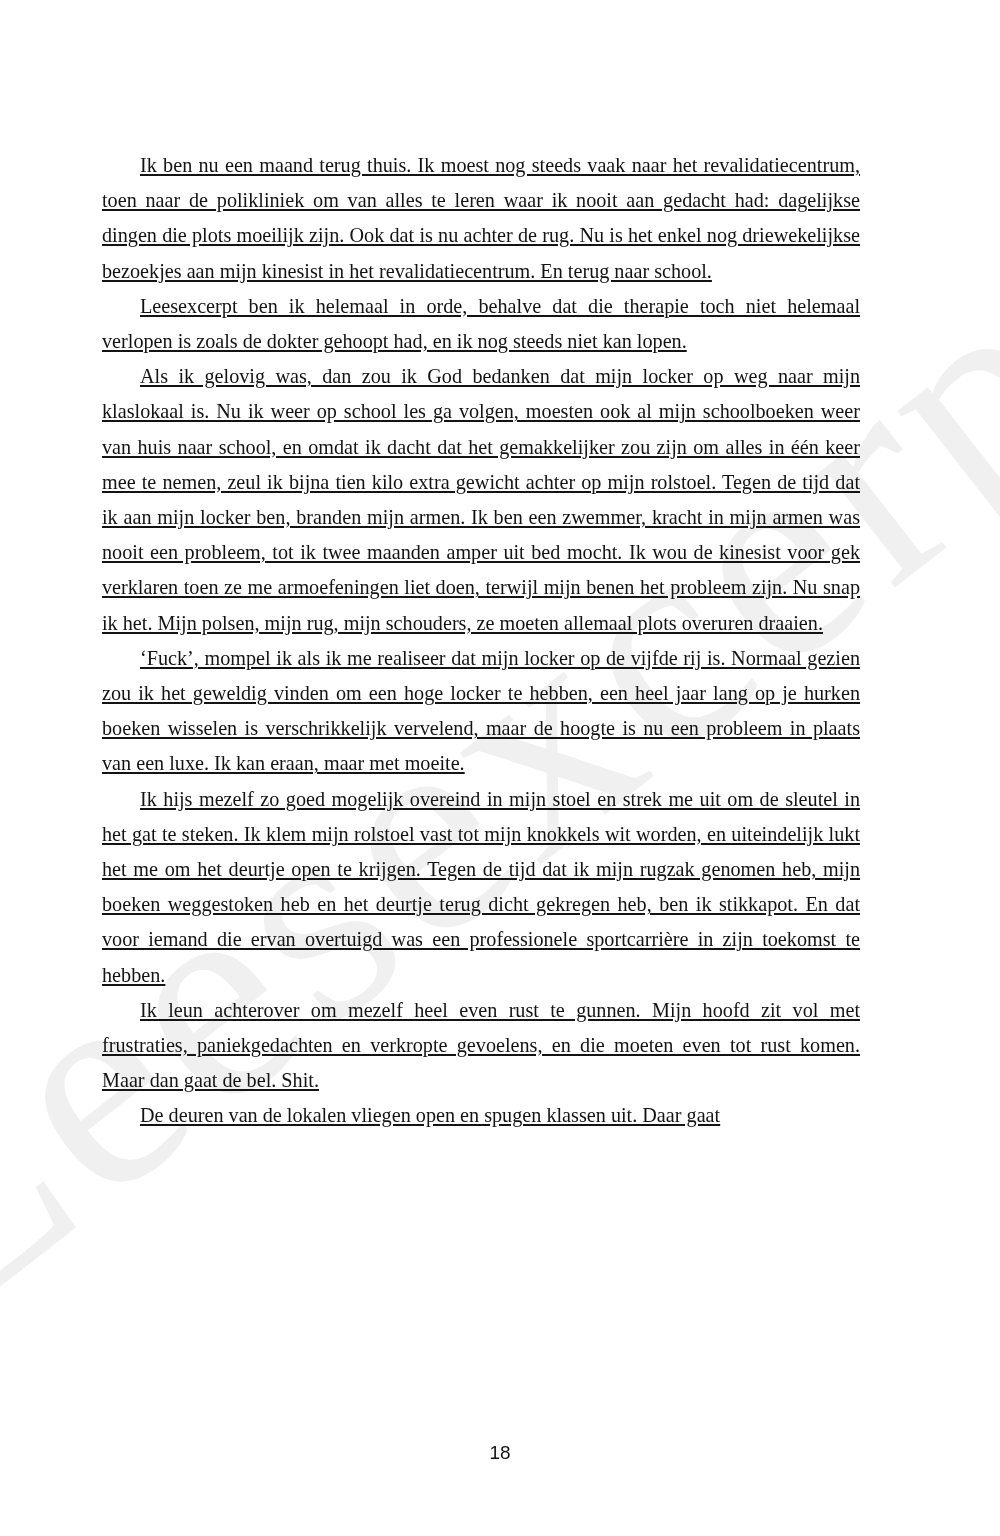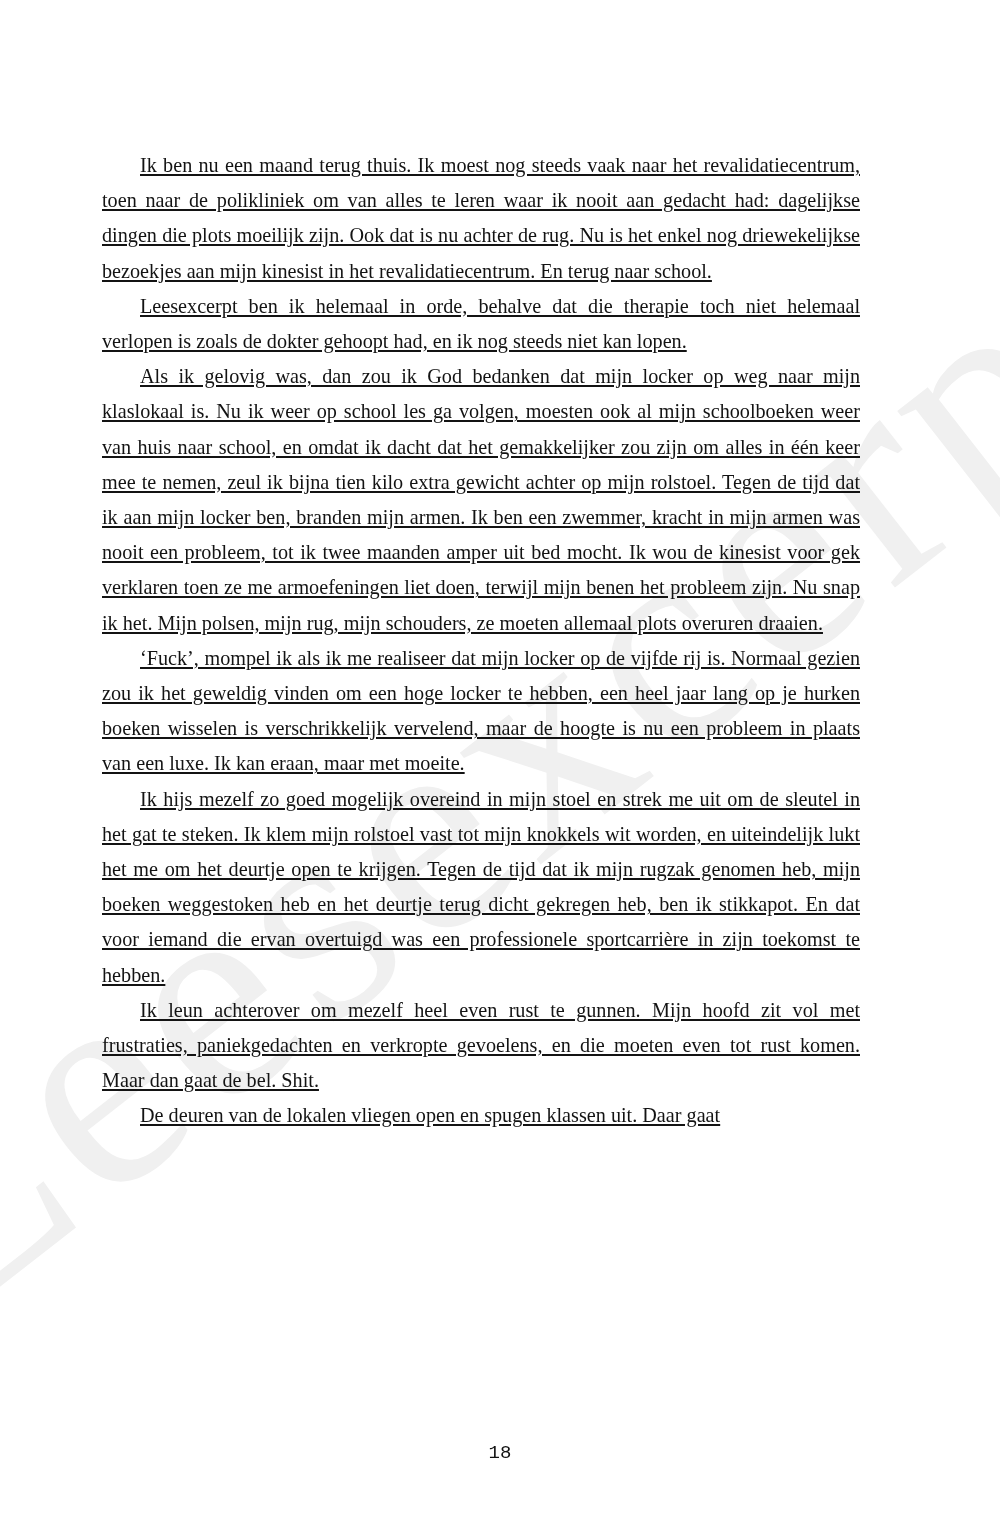--- a/index.html
+++ b/index.html
@@ -60,21 +60,21 @@
     text-align-last: left;
   }
 
   
   .folio {
     position: absolute;
     left: 0;
     right: 0;
     top: 1442px;
     text-align: center;
-    font-family: Liberation Mono, monospace;
+    font-family: Liberation Sans, sans-serif;
     font-size: 19px;
     color: #131313;
     z-index: 2;
   }
 </style>
 </head>
 <body>
 
 <div class="page">
 

